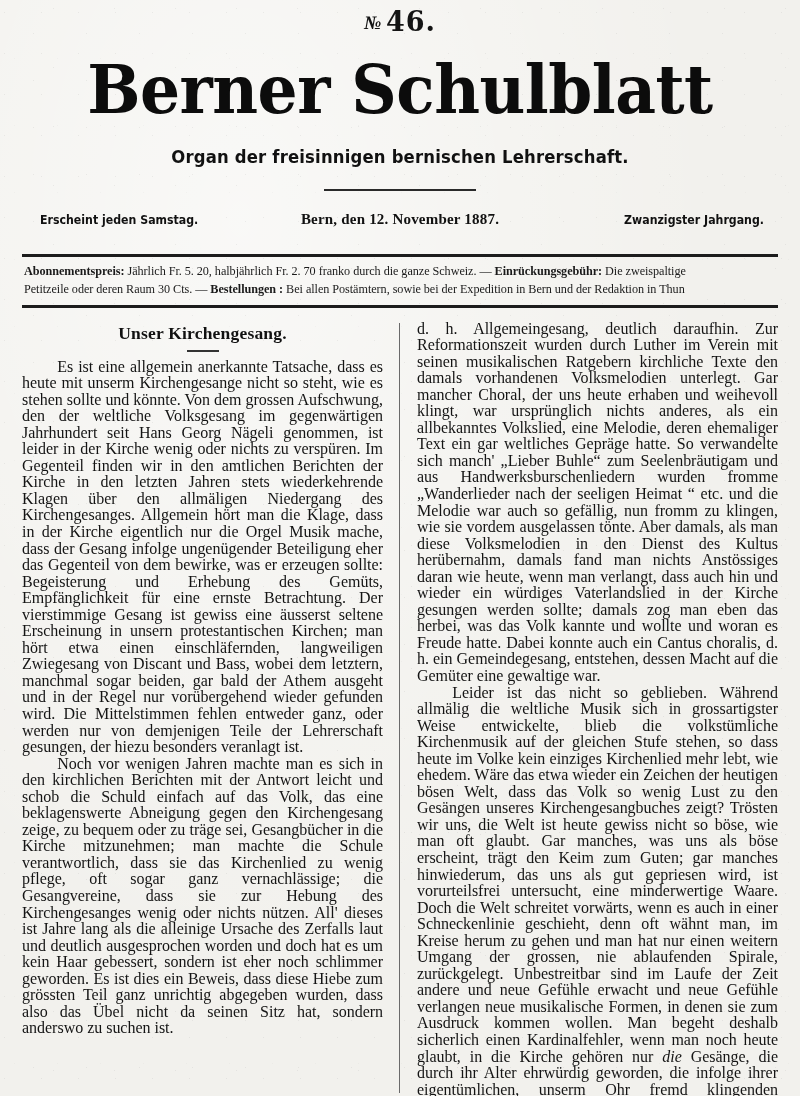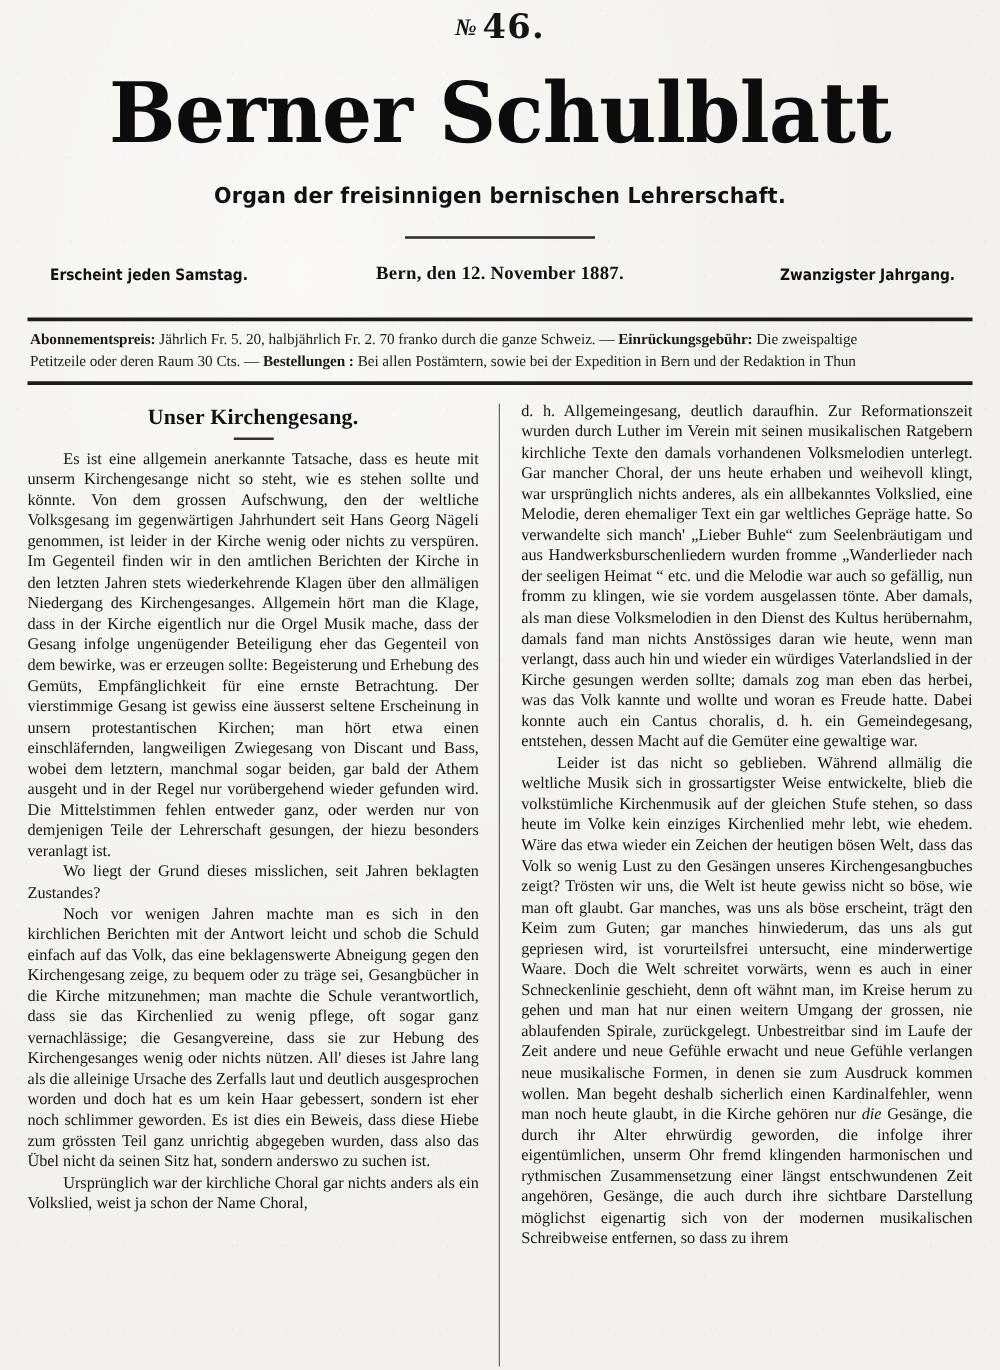--- a/index.html
+++ b/index.html
@@ -166,21 +166,21 @@
     height: 2px;
     background: #333;
     margin: 6px auto 7px auto;
   }
 
   p.body {
     margin: 0;
     text-indent: 2.2em;
     text-align: justify;
     font-family: "Liberation Serif", serif;
-    font-size: 13px;
+    font-size: 16px;
     line-height: 16.55px;
     color: #141414;
     letter-spacing: -0.02px;
     -webkit-hyphens: none;
     hyphens: none;
   }
   p.body.cont { text-indent: 0; }
   p.body i { font-style: italic; }
 
   
@@ -221,23 +221,21 @@
     <div class="subs-line"><span>Petitzeile oder deren Raum 30 Cts. — </span><b>Bestellungen :</b><span> Bei allen Postämtern, sowie bei der Expedition in Bern und der Redaktion in Thun</span></div>
   </div>
 
   <div class="columns">
     <div class="col-divider"></div>
 
     <div class="col col-left">
       <div class="article-title">Unser Kirchengesang.</div>
       <div class="title-rule"></div>
       <p class="body">Es ist eine allgemein anerkannte Tatsache, dass es heute mit unserm Kirchengesange nicht so steht, wie es stehen sollte und könnte. Von dem grossen Aufschwung, den der weltliche Volksgesang im gegenwärtigen Jahrhundert seit Hans Georg Nägeli genommen, ist leider in der Kirche wenig oder nichts zu verspüren. Im Gegenteil finden wir in den amtlichen Berichten der Kirche in den letzten Jahren stets wiederkehrende Klagen über den allmäligen Niedergang des Kirchengesanges. Allgemein hört man die Klage, dass in der Kirche eigentlich nur die Orgel Musik mache, dass der Gesang infolge ungenügender Beteiligung eher das Gegenteil von dem bewirke, was er erzeugen sollte: Begeisterung und Erhebung des Gemüts, Empfänglichkeit für eine ernste Betrachtung. Der vierstimmige Gesang ist gewiss eine äusserst seltene Erscheinung in unsern protestantischen Kirchen; man hört etwa einen einschläfernden, langweiligen Zwiegesang von Discant und Bass, wobei dem letztern, manchmal sogar beiden, gar bald der Athem ausgeht und in der Regel nur vorübergehend wieder gefunden wird. Die Mittelstimmen fehlen entweder ganz, oder werden nur von demjenigen Teile der Lehrerschaft gesungen, der hiezu besonders veranlagt ist.</p>
-      <p class="body">Wo liegt der Grund dieses misslichen, seit Jahren beklagten Zustandes?</p>
       <p class="body">Noch vor wenigen Jahren machte man es sich in den kirchlichen Berichten mit der Antwort leicht und schob die Schuld einfach auf das Volk, das eine beklagenswerte Abneigung gegen den Kirchengesang zeige, zu bequem oder zu träge sei, Gesangbücher in die Kirche mitzunehmen; man machte die Schule verantwortlich, dass sie das Kirchenlied zu wenig pflege, oft sogar ganz vernachlässige; die Gesangvereine, dass sie zur Hebung des Kirchengesanges wenig oder nichts nützen. All' dieses ist Jahre lang als die alleinige Ursache des Zerfalls laut und deutlich ausgesprochen worden und doch hat es um kein Haar gebessert, sondern ist eher noch schlimmer geworden. Es ist dies ein Beweis, dass diese Hiebe zum grössten Teil ganz unrichtig abgegeben wurden, dass also das Übel nicht da seinen Sitz hat, sondern anderswo zu suchen ist.</p>
-      <p class="body">Ursprünglich war der kirchliche Choral gar nichts anders als ein Volkslied, weist ja schon der Name Choral,</p>
     </div>
 
     <div class="col col-right">
       <p class="body cont">d. h. Allgemeingesang, deutlich daraufhin. Zur Reformationszeit wurden durch Luther im Verein mit seinen musikalischen Ratgebern kirchliche Texte den damals vorhandenen Volksmelodien unterlegt. Gar mancher Choral, der uns heute erhaben und weihevoll klingt, war ursprünglich nichts anderes, als ein allbekanntes Volkslied, eine Melodie, deren ehemaliger Text ein gar weltliches Gepräge hatte. So verwandelte sich manch' „Lieber Buhle“ zum Seelenbräutigam und aus Handwerksburschenliedern wurden fromme „Wanderlieder nach der seeligen Heimat “ etc. und die Melodie war auch so gefällig, nun fromm zu klingen, wie sie vordem ausgelassen tönte. Aber damals, als man diese Volksmelodien in den Dienst des Kultus herübernahm, damals fand man nichts Anstössiges daran wie heute, wenn man verlangt, dass auch hin und wieder ein würdiges Vaterlandslied in der Kirche gesungen werden sollte; damals zog man eben das herbei, was das Volk kannte und wollte und woran es Freude hatte. Dabei konnte auch ein Cantus choralis, d. h. ein Gemeindegesang, entstehen, dessen Macht auf die Gemüter eine gewaltige war.</p>
       <p class="body"><span>Leider ist das nicht so geblieben. Während allmälig die weltliche Musik sich in grossartigster Weise entwickelte, blieb die volkstümliche Kirchenmusik auf der gleichen Stufe stehen, so dass heute im Volke kein einziges Kirchenlied mehr lebt, wie ehedem. Wäre das etwa wieder ein Zeichen der heutigen bösen Welt, dass das Volk so wenig Lust zu den Gesängen unseres Kirchengesangbuches zeigt? Trösten wir uns, die Welt ist heute gewiss nicht so böse, wie man oft glaubt. Gar manches, was uns als böse erscheint, trägt den Keim zum Guten; gar manches hinwiederum, das uns als gut gepriesen wird, ist vorurteilsfrei untersucht, eine minderwertige Waare. Doch die Welt schreitet vorwärts, wenn es auch in einer Schneckenlinie geschieht, denn oft wähnt man, im Kreise herum zu gehen und man hat nur einen weitern Umgang der grossen, nie ablaufenden Spirale, zurückgelegt. Unbestreitbar sind im Laufe der Zeit andere und neue Gefühle erwacht und neue Gefühle verlangen neue musikalische Formen, in denen sie zum Ausdruck kommen wollen. Man begeht deshalb sicherlich einen Kardinalfehler, wenn man noch heute glaubt, in die Kirche gehören nur </span><i>die</i><span> Gesänge, die durch ihr Alter ehrwürdig geworden, die infolge ihrer eigentümlichen, unserm Ohr fremd klingenden harmonischen und rythmischen Zusammensetzung einer längst entschwundenen Zeit angehören, Gesänge, die auch durch ihre sichtbare Darstellung möglichst eigenartig sich von der modernen musikalischen Schreibweise entfernen, so dass zu ihrem</span></p>
     </div>
   </div>
 
   <div class="grain"></div>
 </div>

